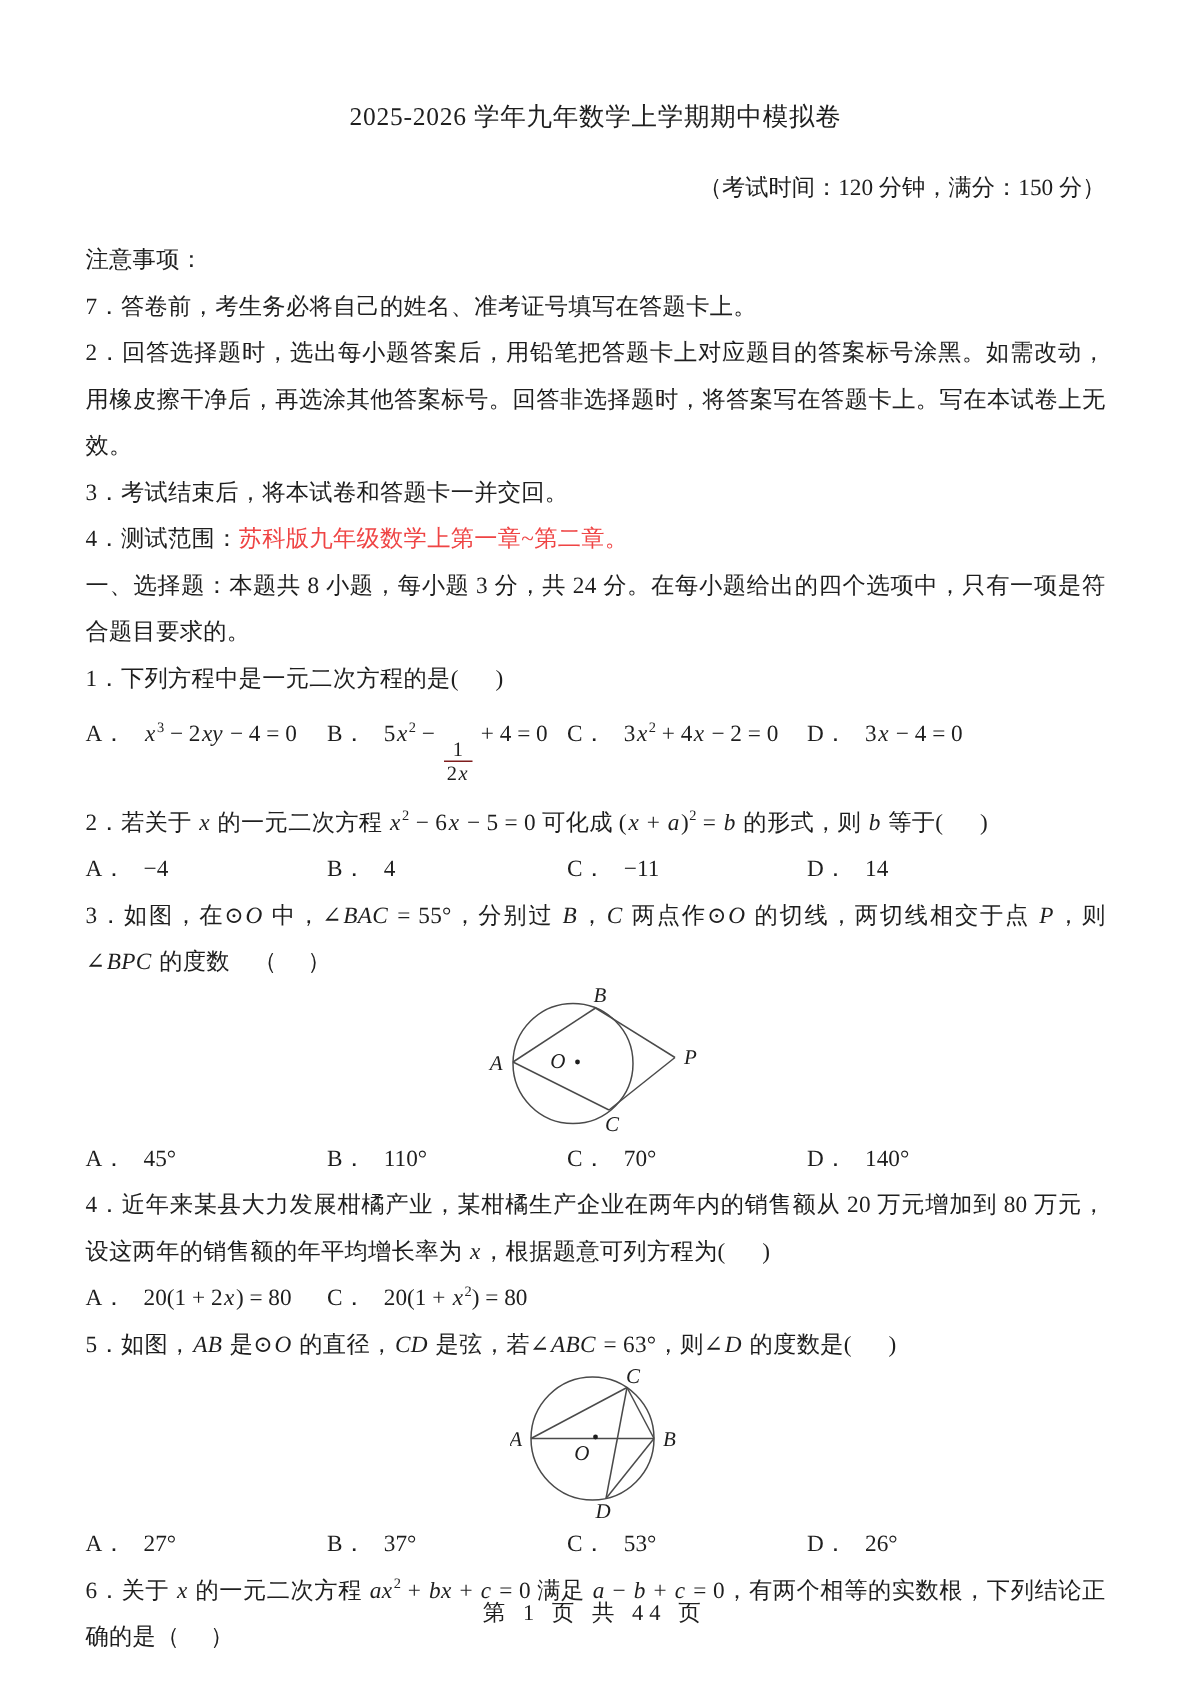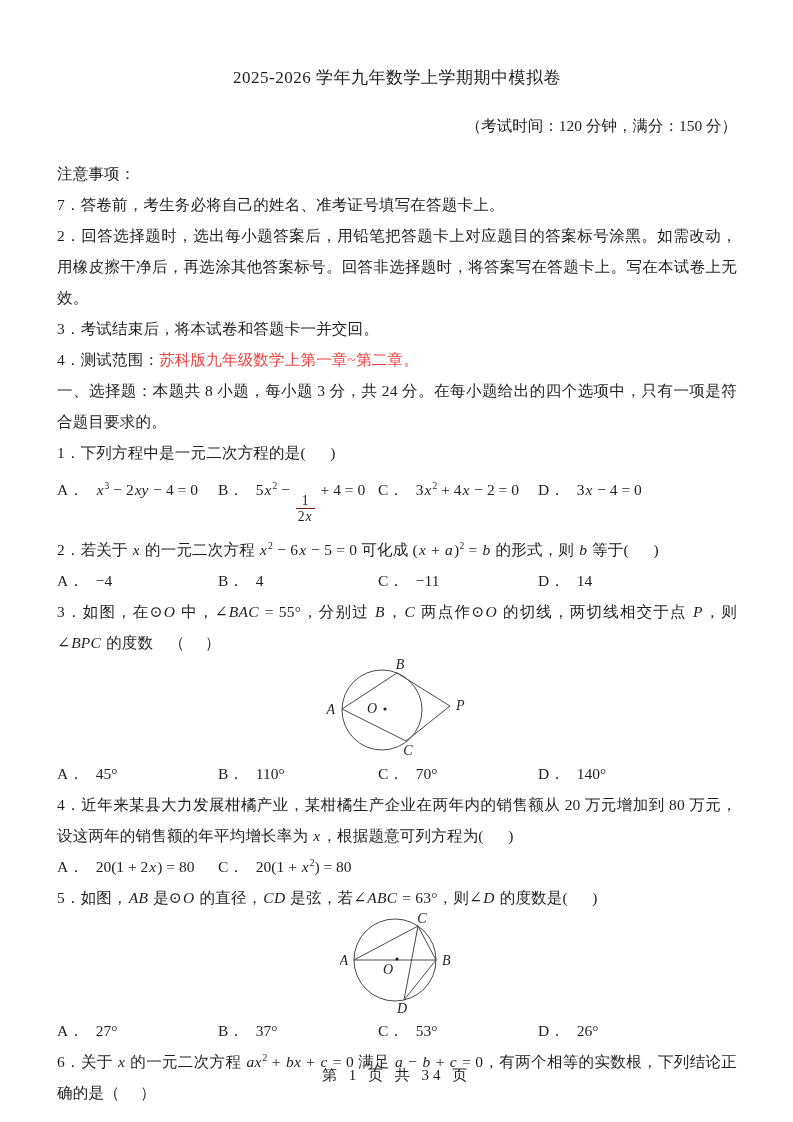--- a/index.html
+++ b/index.html
@@ -171,13 +171,13 @@
       <span class="opt"><span class="opt-label">D．</span><span>26°</span></span>
     </div>
   </div>
 
   <div>
     <p class="para">6．关于 <i>x</i> 的一元二次方程 <i>ax</i><sup>2</sup> + <i>bx</i> + <i>c</i> = 0 满足 <i>a</i> − <i>b</i> + <i>c</i> = 0，有两个相等的实数根，下列结论正确的是（&nbsp;&nbsp;&nbsp;&nbsp;&nbsp;）</p>
   </div>
 
 </div>
 
-<div class="footer">第 1 页 共 34 页</div>
+<div class="footer">第 1 页 共 44 页</div>
 
 </body></html>

